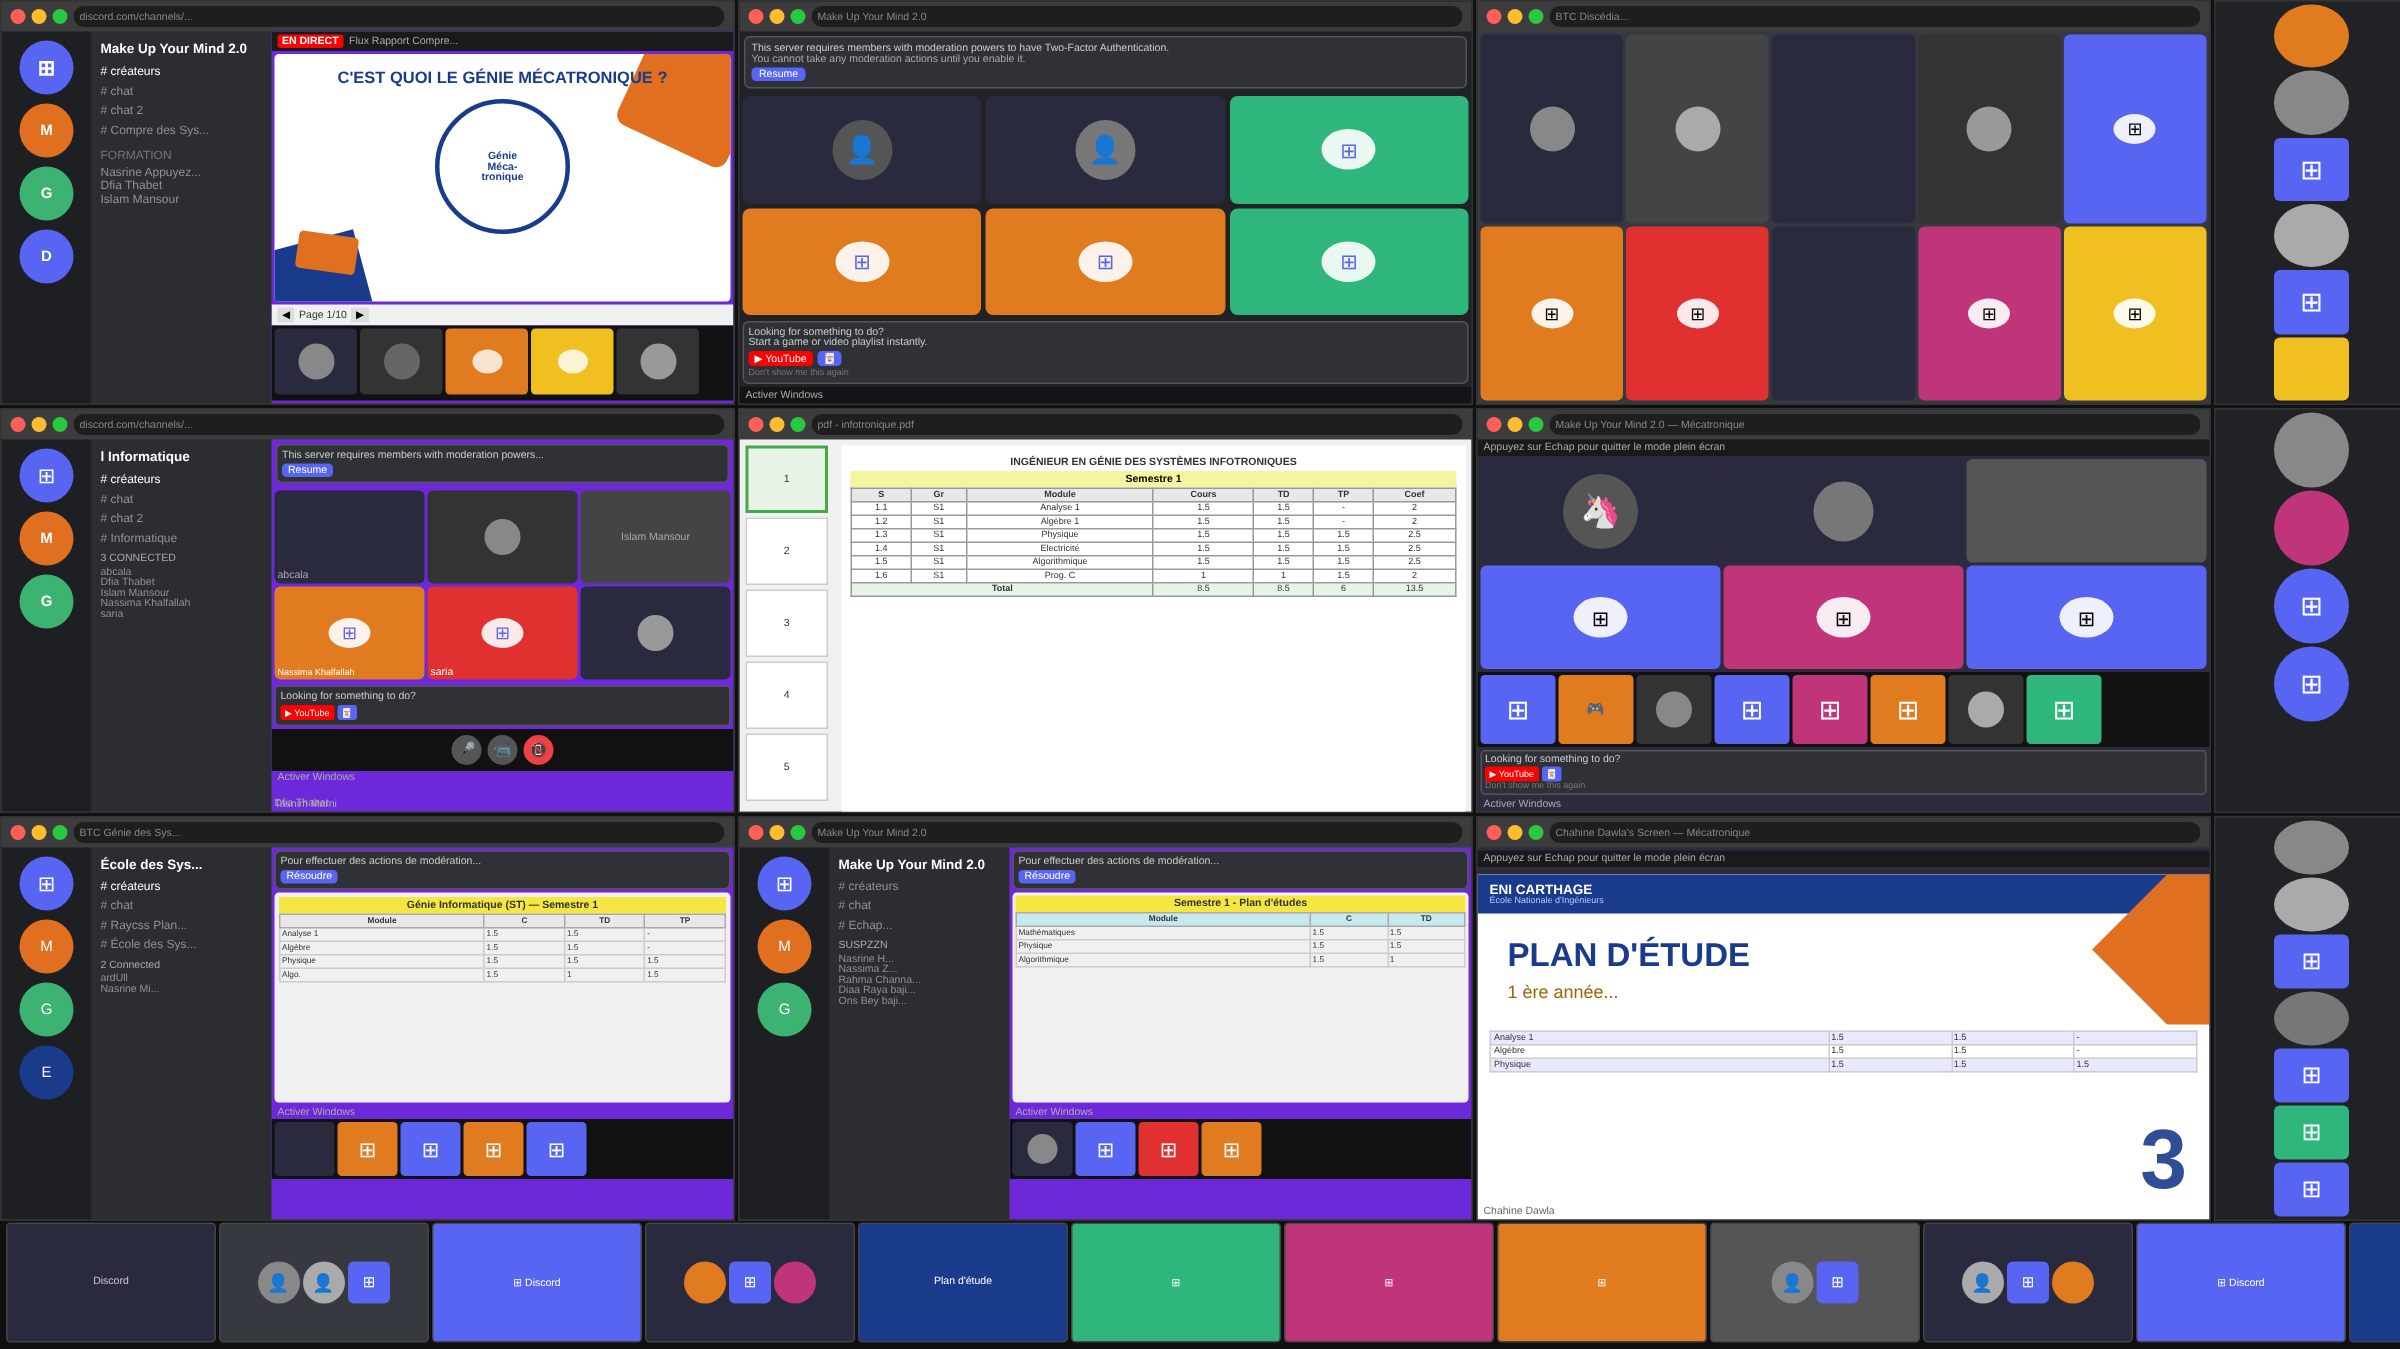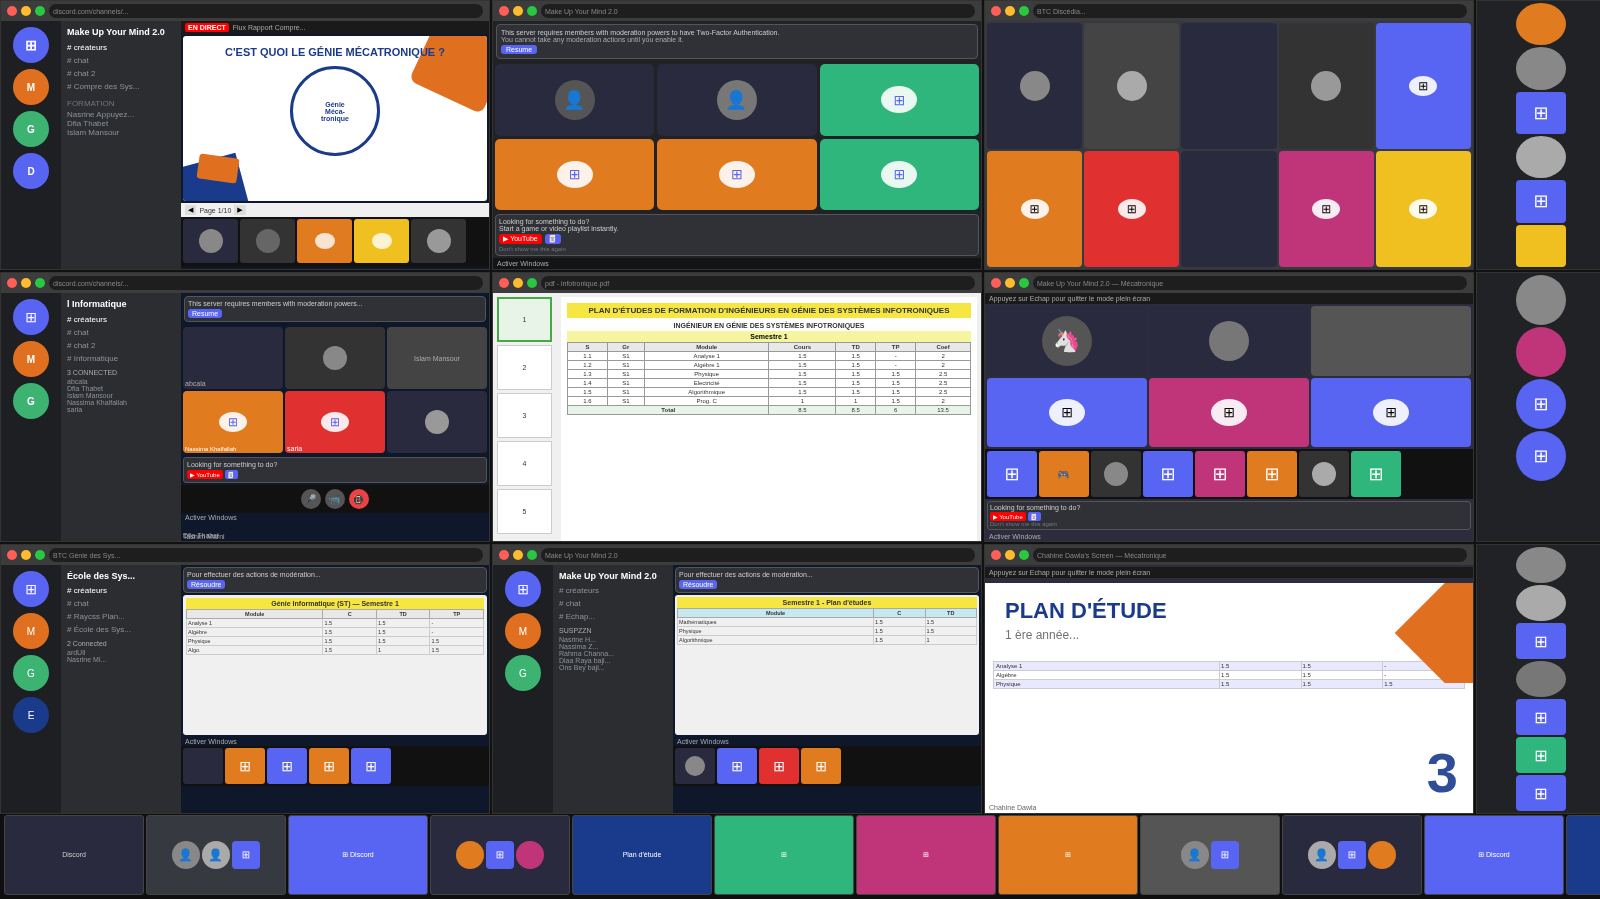--- a/index.html
+++ b/index.html
@@ -284,21 +284,21 @@
     .channel-nav {
       width: 120px;
       background: #2b2d31;
       height: 100%;
       padding: 6px;
       overflow: hidden;
     }
 
     .main-area {
       flex: 1;
-      background: #0f172a;
+      background: #6d28d9;
       overflow: hidden;
       position: relative;
     }
 
     .bottom-video-strip {
       display: flex;
       height: 50px;
       background: #111;
       gap: 2px;
       padding: 2px;
@@ -643,21 +643,20 @@
 
         <div class="doc-thumbnails">
           <div class="doc-thumb" style="background:#e8f4e8;border:2px solid #4a4;">1</div>
           <div class="doc-thumb">2</div>
           <div class="doc-thumb">3</div>
           <div class="doc-thumb">4</div>
           <div class="doc-thumb">5</div>
         </div>
 
         <div class="doc-main">
-          <div class="doc-header">PLAN D'ÉTUDES DE FORMATION D'INGÉNIEURS EN GÉNIE DES SYSTÈMES INFOTRONIQUES</div>
           <div style="font-size:7px;text-align:center;font-weight:bold;color:#333;padding:2px;">INGÉNIEUR EN GÉNIE DES SYSTÈMES INFOTRONIQUES</div>
           <div style="font-size:7px;background:#f5f5a0;padding:2px;text-align:center;font-weight:bold;">Semestre 1</div>
           <table class="doc-table">
             <thead>
               <tr>
                 <th>S</th>
                 <th>Gr</th>
                 <th>Module</th>
                 <th>Cours</th>
                 <th>TD</th>
@@ -971,28 +970,34 @@
         <div class="chrome-url">
           <span style="font-size:7px;color:#888;">Chahine Dawla's Screen — Mécatronique</span>
         </div>
       </div>
       <div style="height:calc(100% - 20px); display:flex;">
 
         <div style="position:absolute;top:22px;right:0;left:0;background:#1a1a1a;padding:2px 4px;font-size:7px;color:#aaa;z-index:5;">Appuyez sur Echap pour quitter le mode plein écran</div>
 
         <div style="background:white;flex:1;position:relative;overflow:hidden;margin-top:18px;">
 
+          <div style="background:#1a3a8c;padding:5px 8px;display:flex;align-items:center;gap:6px;">
+            <div style="display:flex;flex-direction:column;">
+              <span style="color:white;font-size:9px;font-weight:bold;">ENI CARTHAGE</span>
+              <span style="color:#adc8ff;font-size:6px;">École Nationale d'Ingénieurs</span>
+            </div>
+          </div>
 
           <div style="position:absolute;top:0;right:0;width:100px;height:100px;overflow:hidden;">
             <div style="width:100px;height:100px;background:#e07020;transform:rotate(45deg) translate(30px,-30px);"></div>
           </div>
 
           <div style="padding:15px 20px;">
             <div style="font-size:22px;font-weight:bold;color:#1a3a8c;">PLAN D'ÉTUDE</div>
-            <div style="font-size:12px;color:#737373;margin-top:4px;">1 ère année...</div>
+            <div style="font-size:12px;color:#a16207;margin-top:4px;">1 ère année...</div>
           </div>
 
           <div style="margin:4px 8px;font-size:7px;color:#333;">
             <table style="width:100%;border-collapse:collapse;font-size:6px;">
               <tbody>
                   <tr style="background:#e8e8ff;">
                 <td style="border:1px solid #ccc;padding:1px 2px;">Analyse 1</td>
                 <td style="border:1px solid #ccc;padding:1px;">1.5</td>
                 <td style="border:1px solid #ccc;padding:1px;">1.5</td>
                 <td style="border:1px solid #ccc;padding:1px;">-</td>

